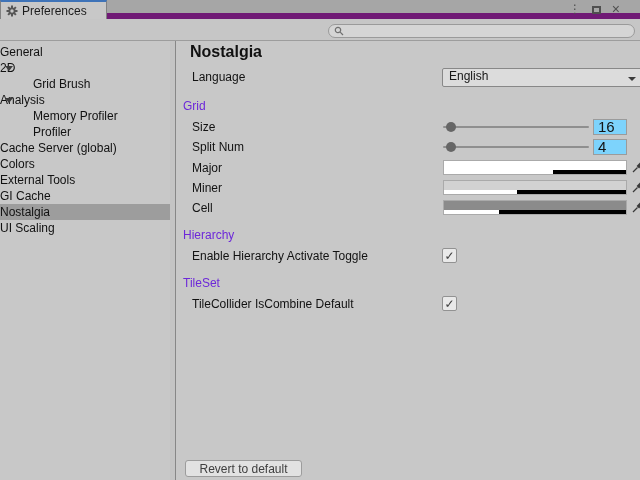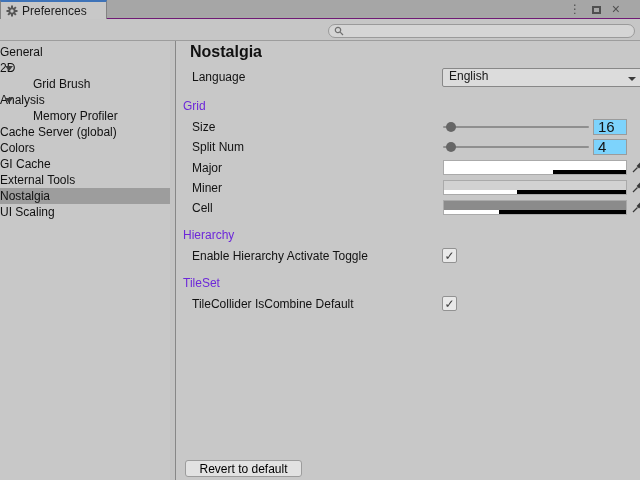--- a/index.html
+++ b/index.html
@@ -4,21 +4,21 @@
 <style>
   * { margin:0; padding:0; box-sizing:border-box; }
   html,body { width:640px; height:480px; }
   body {
     font-family:"Liberation Sans", sans-serif;
     font-size:12px; color:#161616;
     background:#c8c8c8; position:relative; overflow:hidden;
   }
   
   .titlebar { position:absolute; top:0; left:0; width:640px; height:19px;
-              background:#a6a6a6; border-bottom:1px solid #701a75; }
+              background:#a6a6a6; border-bottom:6px solid #701a75; }
   .tab { position:absolute; top:0; left:0; width:107px; height:19px;
          background:#c8c8c8; border-top:2px solid #3e73b8;
          border-left:1px solid #828282; border-right:1px solid #828282;
          display:flex; align-items:center; gap:4px; padding-left:5px; }
   .tab-label { font-size:12px; color:#1c1c1c; white-space:nowrap; }
   .win-controls { position:absolute; right:20px; top:0; height:19px;
                   display:flex; align-items:center; gap:11px; color:#4f4f4f; }
   .kebab { font-size:12px; line-height:19px; cursor:default; }
   .maxbox { width:9px; height:8px; border:2px solid #4f4f4f; display:inline-block; }
   .closex { font-size:14px; line-height:19px; cursor:default; }
@@ -71,21 +71,21 @@
   .calpha { position:absolute; left:0; right:0; bottom:0; height:4px; background:#000; }
   .cwhite { height:100%; background:#fff; }
   .eyedrop { position:absolute; left:439px; top:2px; width:13px; height:13px; cursor:pointer; }
   
   .checkbox { left:250px; width:15px; height:15px; top:1px; background:#e9e9e9;
               border:1px solid #929292; border-radius:2px; text-align:center; cursor:default; }
   .checkbox .chk { font-size:12px; line-height:13px; color:#3f3f3f; }
   
   .revert { position:absolute; left:9px; top:419px; width:117px; height:17px;
             background:#e2e2e2; border:1px solid #9c9c9c; border-radius:3px;
-            font-family:"Liberation Sans",sans-serif; font-size:12px; color:#000000;
+            font-family:"Liberation Sans",sans-serif; font-size:12px; color:#404040;
             line-height:14px; cursor:pointer; }
 </style>
 </head>
 <body>
 
 <div class="titlebar">
   <div class="tab">
     <span style="display:inline-flex">
       <svg width="12" height="12" viewBox="0 0 12 12">
         <g fill="#565656">
@@ -122,24 +122,25 @@
 <div class="sidebar">
   <div class="side-item"><span>General</span></div>
   <div class="side-item">
     <span class="tri"></span>
     <span>2D</span></div>
   <div class="side-item lvl2"><span>Grid Brush</span></div>
   <div class="side-item">
     <span class="tri"></span>
     <span>Analysis</span></div>
   <div class="side-item lvl2"><span>Memory Profiler</span></div>
+  <div class="side-item lvl2"><span>Profiler</span></div>
   <div class="side-item"><span>Cache Server (global)</span></div>
   <div class="side-item"><span>Colors</span></div>
+  <div class="side-item"><span>External Tools</span></div>
   <div class="side-item"><span>GI Cache</span></div>
-  <div class="side-item"><span>External Tools</span></div>
   <div class="side-item selected"><span>Nostalgia</span></div>
   <div class="side-item"><span>UI Scaling</span></div>
 </div>
 <div class="splitter"></div>
 
 <div class="main">
   <div class="heading">Nostalgia</div>
 
   <div class="row" style="top:27px">
     <span class="lbl">Language</span>

